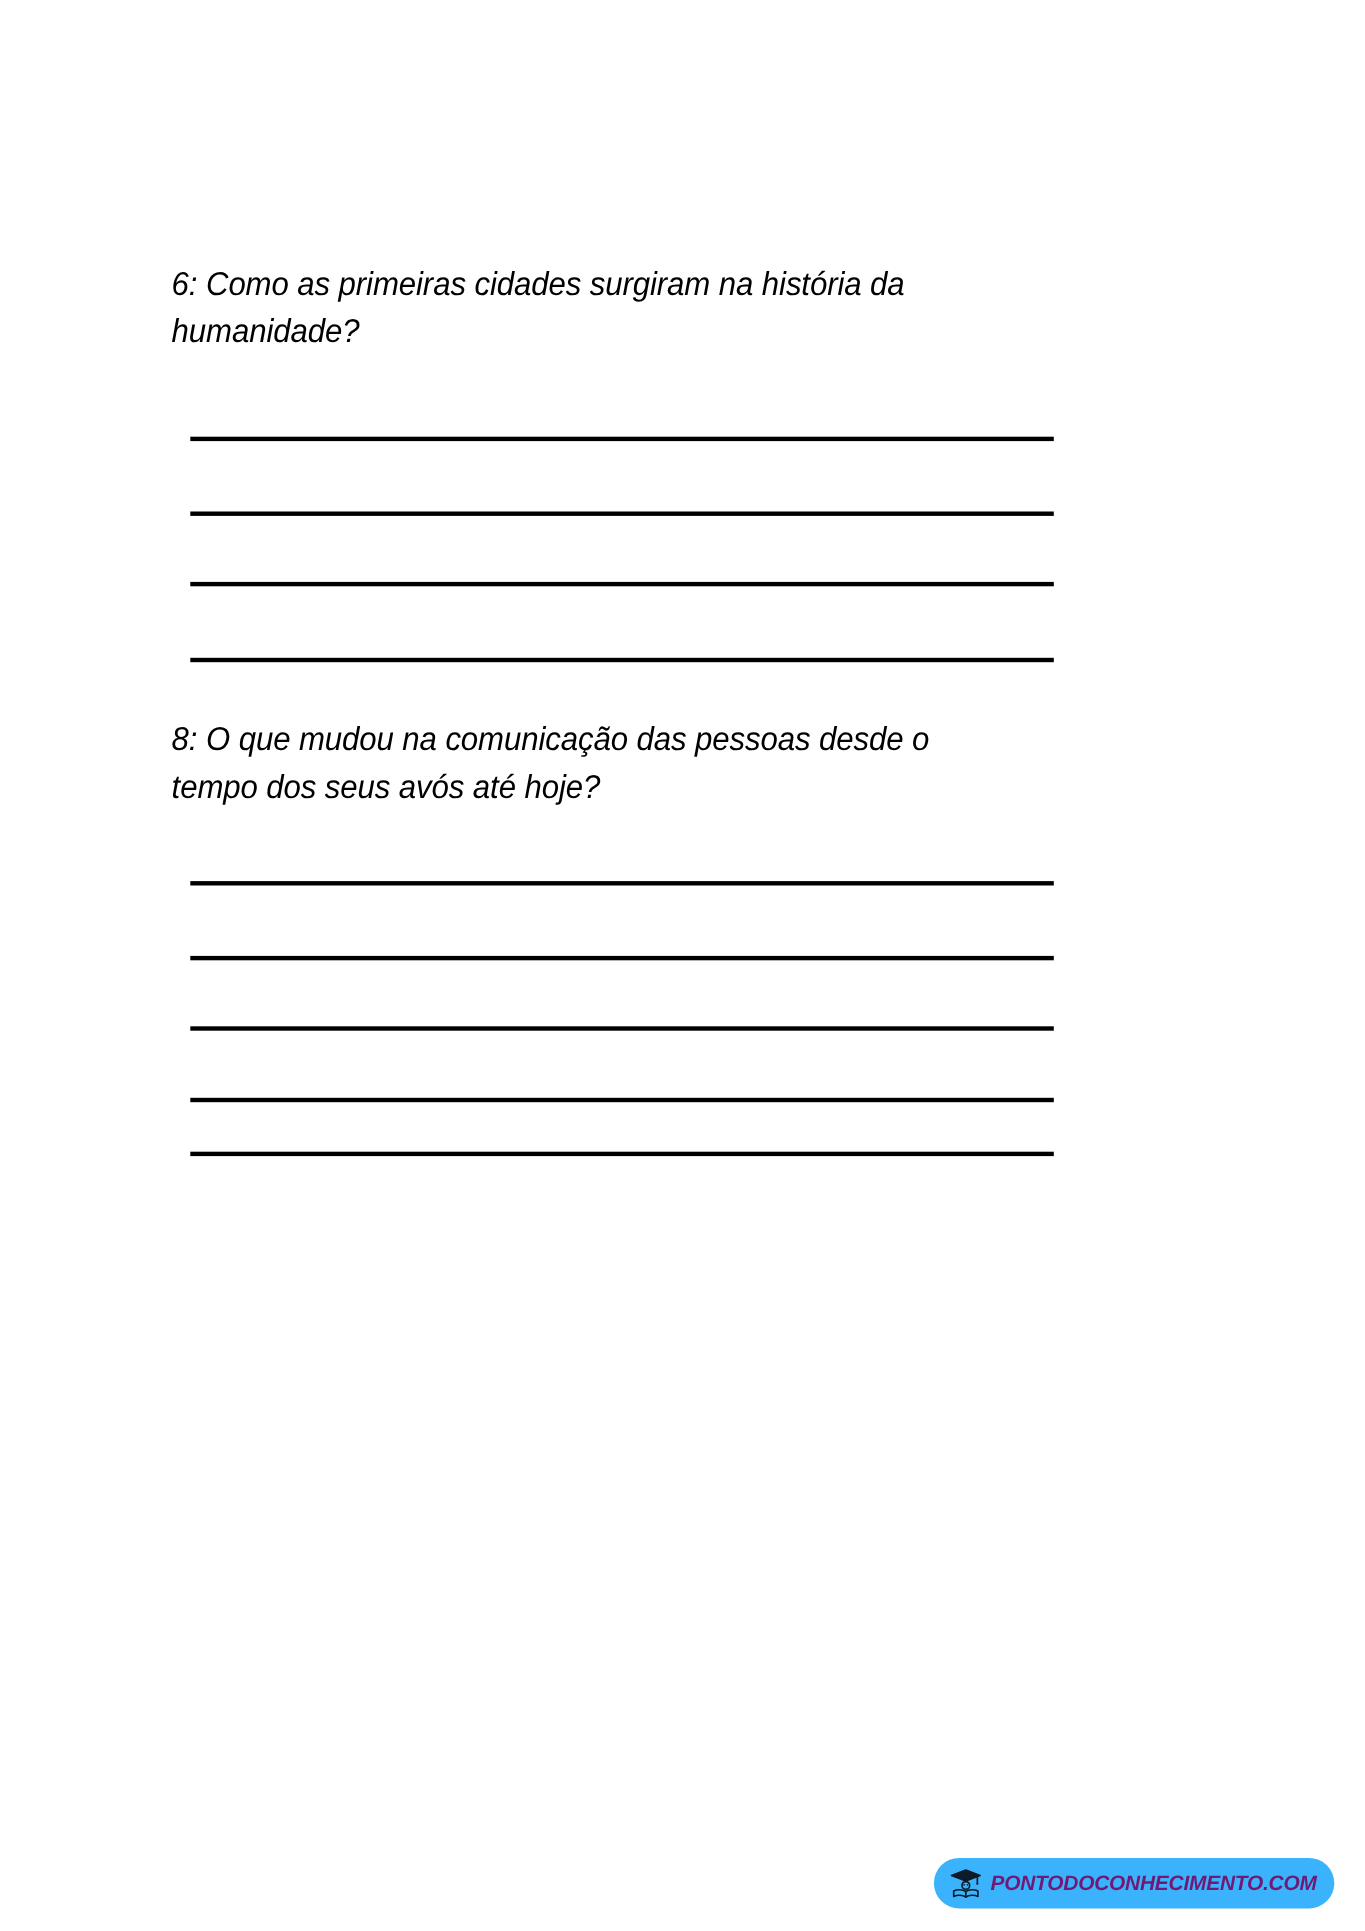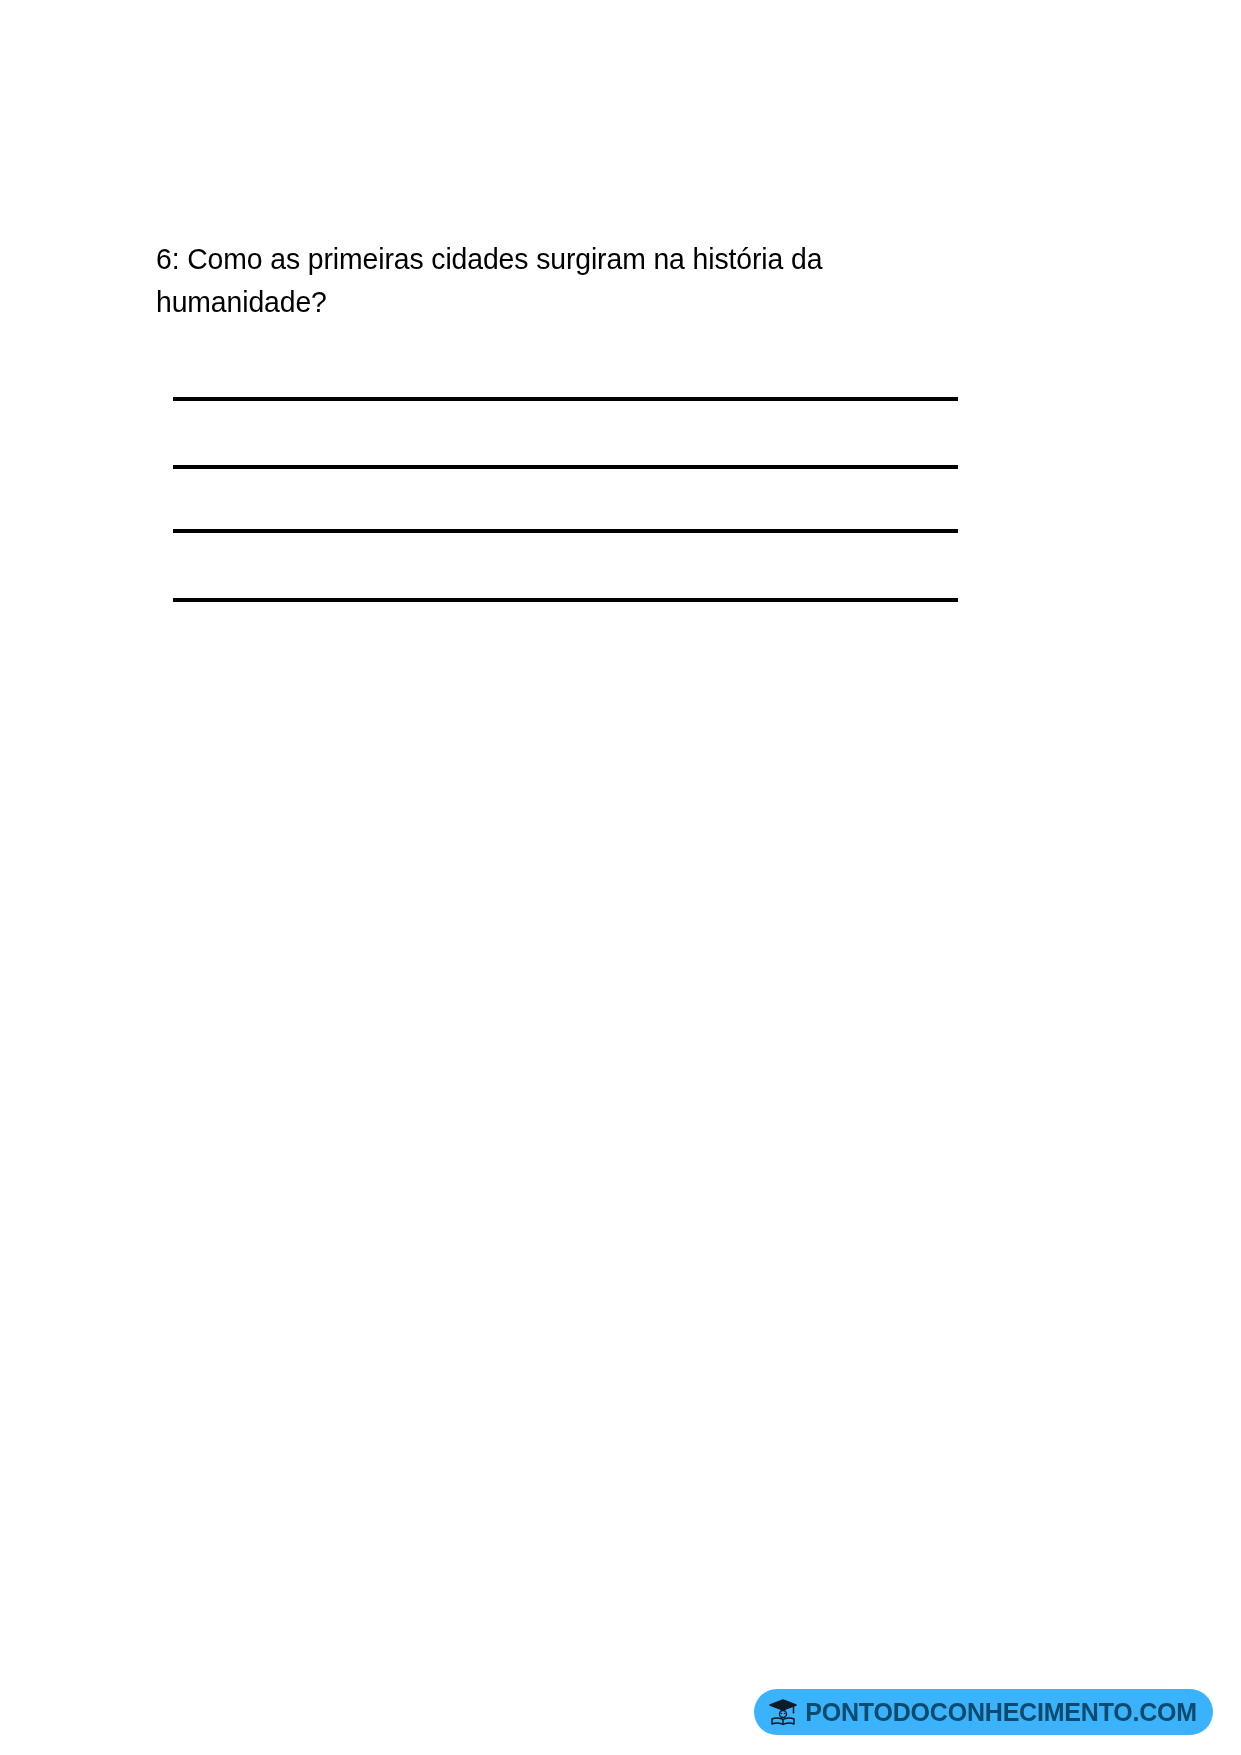--- a/index.html
+++ b/index.html
@@ -13,20 +13,21 @@
     color: #000000;
   }
 
   .page {
     position: relative;
     width: 1241px;
     height: 1755px;
     background: #ffffff;
     overflow: hidden;
     box-sizing: border-box;
+    font-style: italic;
   }
 
   
   .sheet {
     position: absolute;
     left: 156px;
     top: 238px;
     width: 804px;
   }
 
@@ -80,23 +81,23 @@
     box-sizing: border-box;
   }
   .watermark-icon {
     width: 32px;
     height: 32px;
     display: block;
     flex: 0 0 auto;
   }
   .watermark-text {
     font-family: "Liberation Sans", "DejaVu Sans", sans-serif;
-    font-size: 25px;
+    font-size: 19px;
     font-weight: 700;
-    color: #0c4a6e;
+    color: #701a75;
     letter-spacing: -0.2px;
     line-height: 1;
     white-space: nowrap;
   }
 </style>
 </head>
 <body>
 
 <div class="page">
 
@@ -114,20 +115,35 @@
         <div style="height:65px"></div>
         <div class="answer-line"></div>
       </div>
     </div>
 
     <div class="after-q6"></div>
 
 
     <div class="after-q7"></div>
 
+    <div class="question-block">
+      <p class="question-text">8: O que mudou na comunicação das pessoas desde o tempo dos seus avós até hoje?</p>
+      <div class="gap-q8-lines"></div>
+      <div class="answer-lines">
+        <div class="answer-line"></div>
+        <div style="height:64px"></div>
+        <div class="answer-line"></div>
+        <div style="height:60px"></div>
+        <div class="answer-line"></div>
+        <div style="height:61px"></div>
+        <div class="answer-line"></div>
+        <div style="height:45px"></div>
+        <div class="answer-line"></div>
+      </div>
+    </div>
 
   </div>
 
   <div class="watermark">
     <span class="watermark-icon">
       <svg class="watermark-icon" viewBox="0 0 64 64" xmlns="http://www.w3.org/2000/svg" fill="none" stroke="#0d1b2a" stroke-width="3" stroke-linecap="round" stroke-linejoin="round">
 
         <path d="M32 8 L58 18 L32 28 L6 18 Z" fill="#0d1b2a" stroke="#0d1b2a"></path>
         <path d="M53 21 L53 31"></path>
         <circle cx="53" cy="33" r="2" fill="#0d1b2a" stroke="none"></circle>

